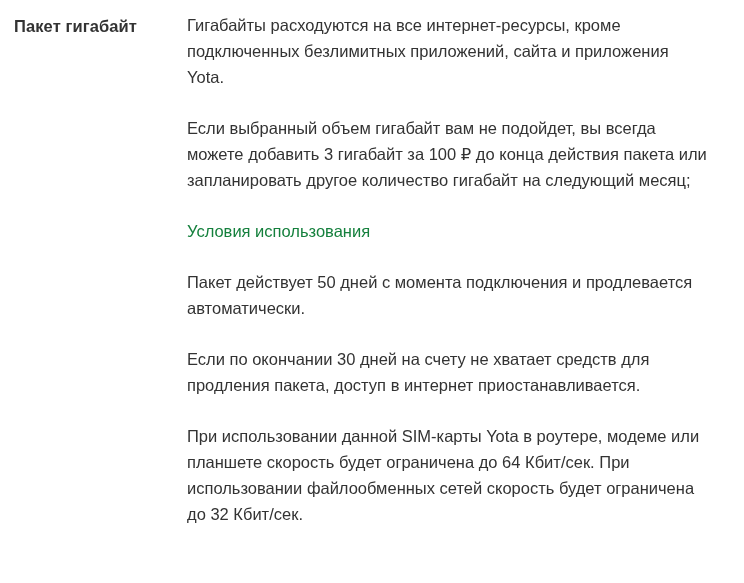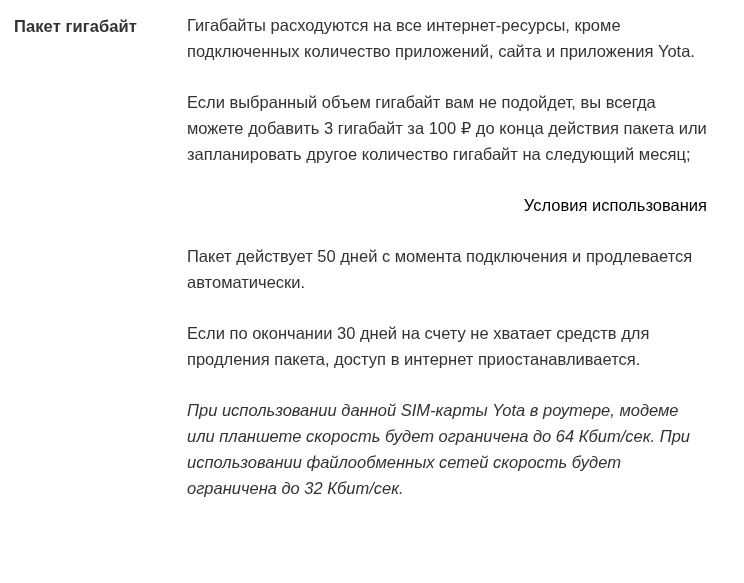--- a/index.html
+++ b/index.html
@@ -31,36 +31,34 @@
   }
   .content-col {
     width: 520px;
     flex: 0 0 520px;
   }
   .content-col p {
     margin: 0 0 25px 0;
   }
   .content-col p:last-child {
     margin-bottom: 0;
-    font-style: italic;
   }
   .content-col p.subheading {
-    color: #000000;
-    text-align: right;
+    color: #15803d;
   }
 </style>
 </head>
 <body>
 
 <div class="layout">
   <div class="term-col">
     <div class="term-title">Пакет гигабайт</div>
   </div>
   <div class="content-col">
 
-  <p>Гигабайты расходуются на все интернет-ресурсы, кроме подключенных количество приложений, сайта и приложения Yota.</p>
+  <p>Гигабайты расходуются на все интернет-ресурсы, кроме подключенных безлимитных приложений, сайта и приложения Yota.</p>
       <p>Если выбранный объем гигабайт вам не подойдет, вы всегда можете добавить 3 гигабайт за 100 ₽ до конца действия пакета или запланировать другое количество гигабайт на следующий месяц;</p>
       <p class="subheading">Условия использования</p>
       <p>Пакет действует 50 дней с момента подключения и продлевается автоматически.</p>
       <p>Если по окончании 30 дней на счету не хватает средств для продления пакета, доступ в интернет приостанавливается.</p>
       <p>При использовании данной SIM-карты Yota в роутере, модеме или планшете скорость будет ограничена до 64 Кбит/сек. При использовании файлообменных сетей скорость будет ограничена до 32 Кбит/сек.</p>
     </div>
 </div>
 
 </body></html>

